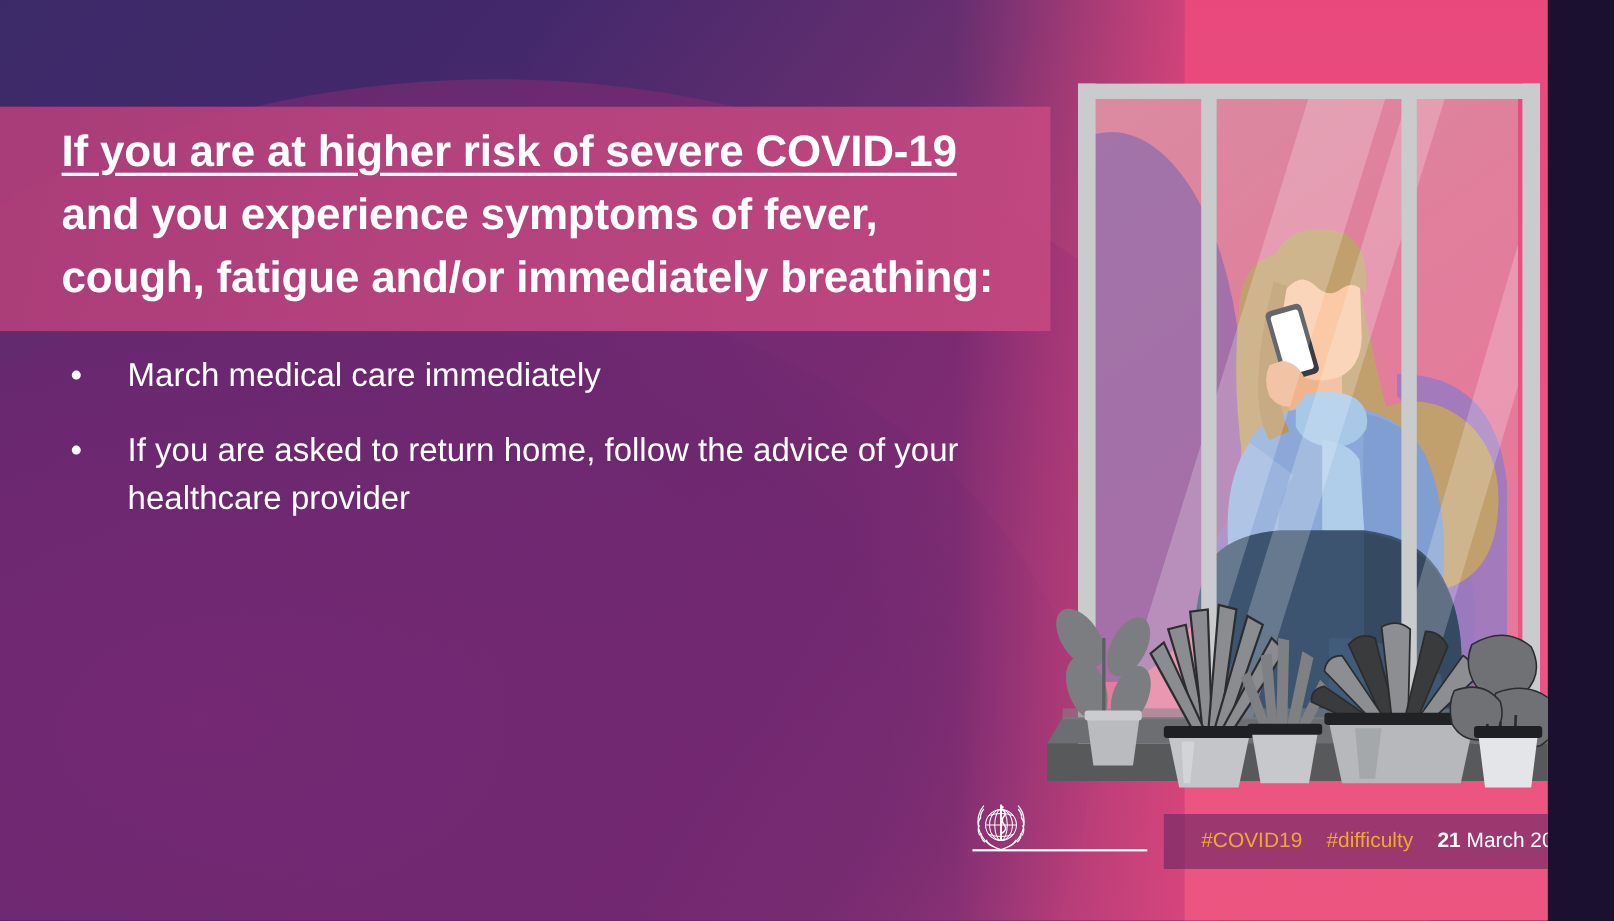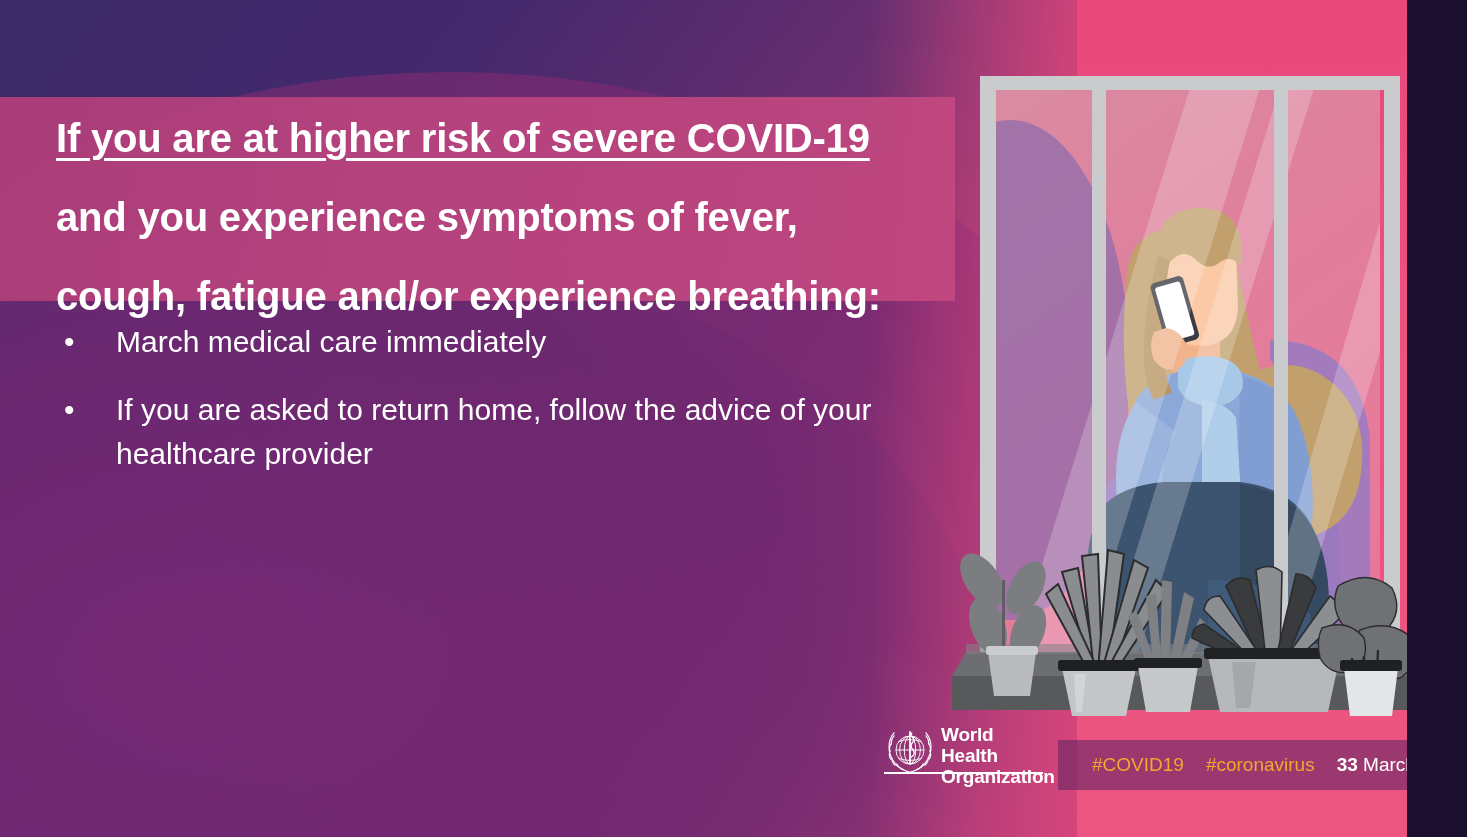--- a/index.html
+++ b/index.html
@@ -70,21 +70,21 @@
     font-size: 40px;
     line-height: 57px;
     letter-spacing: -0.2px;
   }
   .headline-line-1 {
     display: block;
     text-decoration: underline;
     text-underline-offset: 6px;
     text-decoration-thickness: 3px;
   }
-  .headline-line-2, .headline-line-3 { display: block; margin-top: 22px; }
+  .headline-line-2, .headline-line-3 { display: block; }
 
   
   .bullets {
     position: absolute;
     left: 56px;
     top: 320px;
     width: 880px;
     color: #ffffff;
   }
   .bullet-row {
@@ -362,21 +362,21 @@
           <rect x="400" y="620" width="62" height="11" rx="3" fill="#1f2022"></rect>
         </g>
       </g>
     </svg>
   </div>
 
   <div class="headline-band"></div>
   <div class="headline-text">
     <span class="headline-line-1">If you are at higher risk of severe COVID-19</span>
     <span class="headline-line-2">and you experience symptoms of fever,</span>
-    <span class="headline-line-3">cough, fatigue and/or experience breathing:</span>
+    <span class="headline-line-3">cough, fatigue and/or immediately breathing:</span>
   </div>
 
   <div class="bullets">
     <div class="bullet-row">
       <span class="bullet-dot">•</span>
       <span class="bullet-text">March medical care immediately</span>
     </div>
     <div class="bullet-row">
       <span class="bullet-dot">•</span>
       <span class="bullet-text">If you are asked to return home, follow the advice of your healthcare provider</span>
@@ -412,27 +412,23 @@
           <path d="M28 66 Q50 74 72 66"></path>
         </g>
 
         <g stroke="#ffffff" fill="none">
           <line x1="50" y1="14" x2="50" y2="78" stroke-width="3.4"></line>
           <path d="M50 22 Q60 26 56 34 Q48 42 56 50 Q62 58 52 64" stroke-width="2.6" stroke-linecap="round"></path>
           <circle cx="52" cy="19" r="2.6" fill="#ffffff" stroke="none"></circle>
         </g>
       </svg>
     </div>
-    <div class="who-words">
-      <div>World Health</div>
-      <div>Organization</div>
-    </div>
     <div class="who-rule"></div>
   </div>
 
   <div class="tag-bar"></div>
   <div class="tag-inner">
     <span class="tag-hash">#COVID19</span>
-    <span class="tag-hash">#coronavirus</span>
-    <span class="tag-date"><b>33</b><span> March 2020</span></span>
+    <span class="tag-hash">#difficulty</span>
+    <span class="tag-date"><b>21</b><span> March 2020</span></span>
   </div>
 
 </div>
 
 </body></html>

